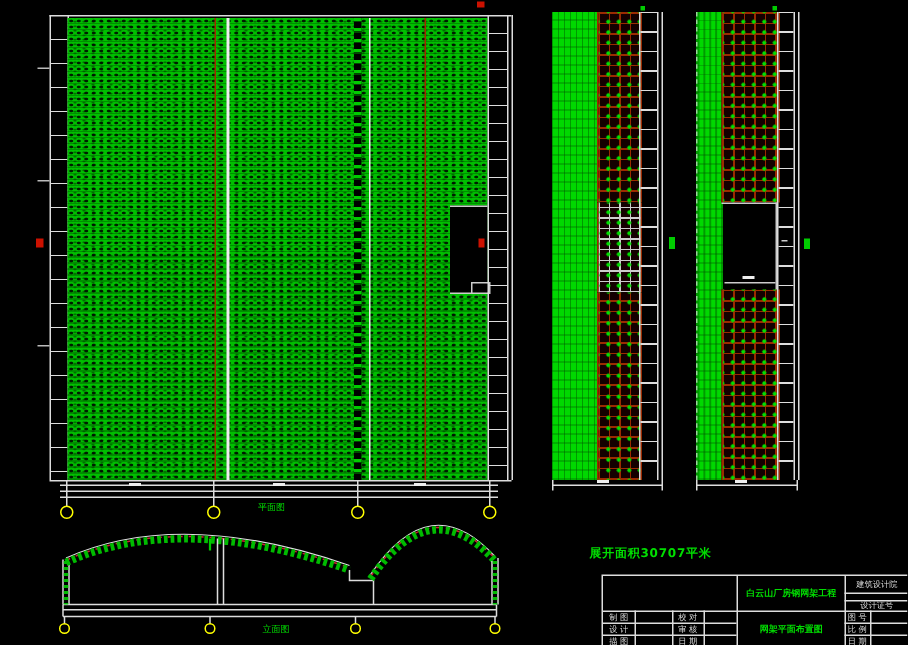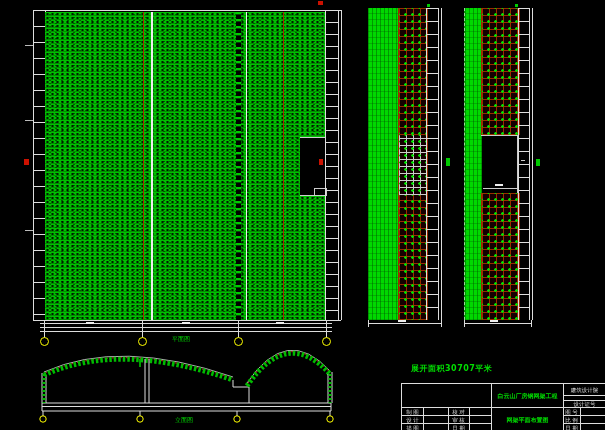--- a/index.html
+++ b/index.html
@@ -166,21 +166,21 @@
     <line x1="105" y1="62" x2="105" y2="67" stroke="#ddd"></line>
     <line x1="202" y1="62" x2="202" y2="67" stroke="#ddd"></line>
     <line x1="295" y1="62" x2="295" y2="67" stroke="#ddd"></line>
     <circle cx="8" cy="70" r="3.2" stroke="#ffff00" fill="none"></circle>
     <circle cx="105" cy="70" r="3.2" stroke="#ffff00" fill="none"></circle>
     <circle cx="202" cy="70" r="3.2" stroke="#ffff00" fill="none"></circle>
     <circle cx="295" cy="70" r="3.2" stroke="#ffff00" fill="none"></circle>
   </svg>
   <div class="cap" style="left:175px;top:417px;">立面图</div>
 
-  <div class="note" style="left:411px;top:363px;">展开面积30707平米</div>
+  <div class="note" style="left:393px;top:363px;">展开面积30707平米</div>
 
   <div id="tblock">
 
     <div class="tl-v" style="left:89px;top:0;height:47px;"></div>
     <div class="tl-v" style="left:161px;top:0;height:47px;"></div>
     <div class="tl-h" style="left:0;top:23px;width:204px;"></div>
     <div class="tl-h" style="left:0;top:31px;width:89px;"></div>
     <div class="tl-h" style="left:0;top:39px;width:89px;"></div>
     <div class="tl-v" style="left:21px;top:23px;height:24px;"></div>
     <div class="tl-v" style="left:46px;top:23px;height:24px;"></div>

